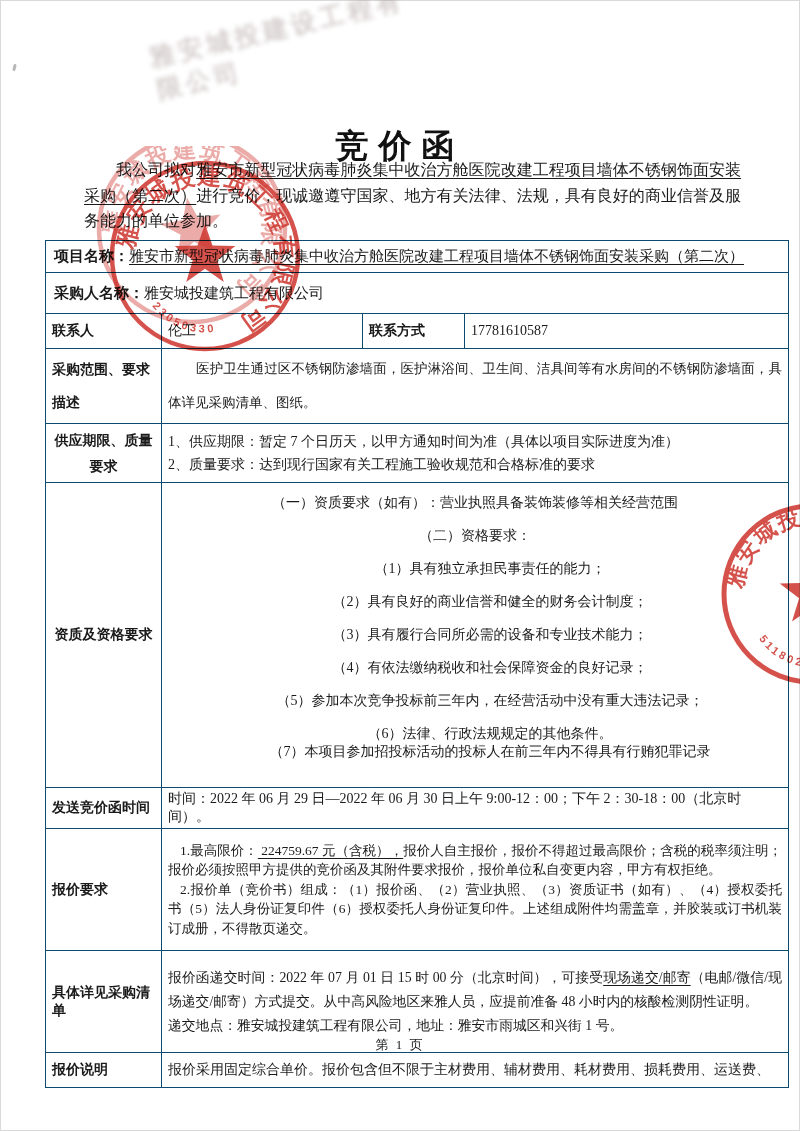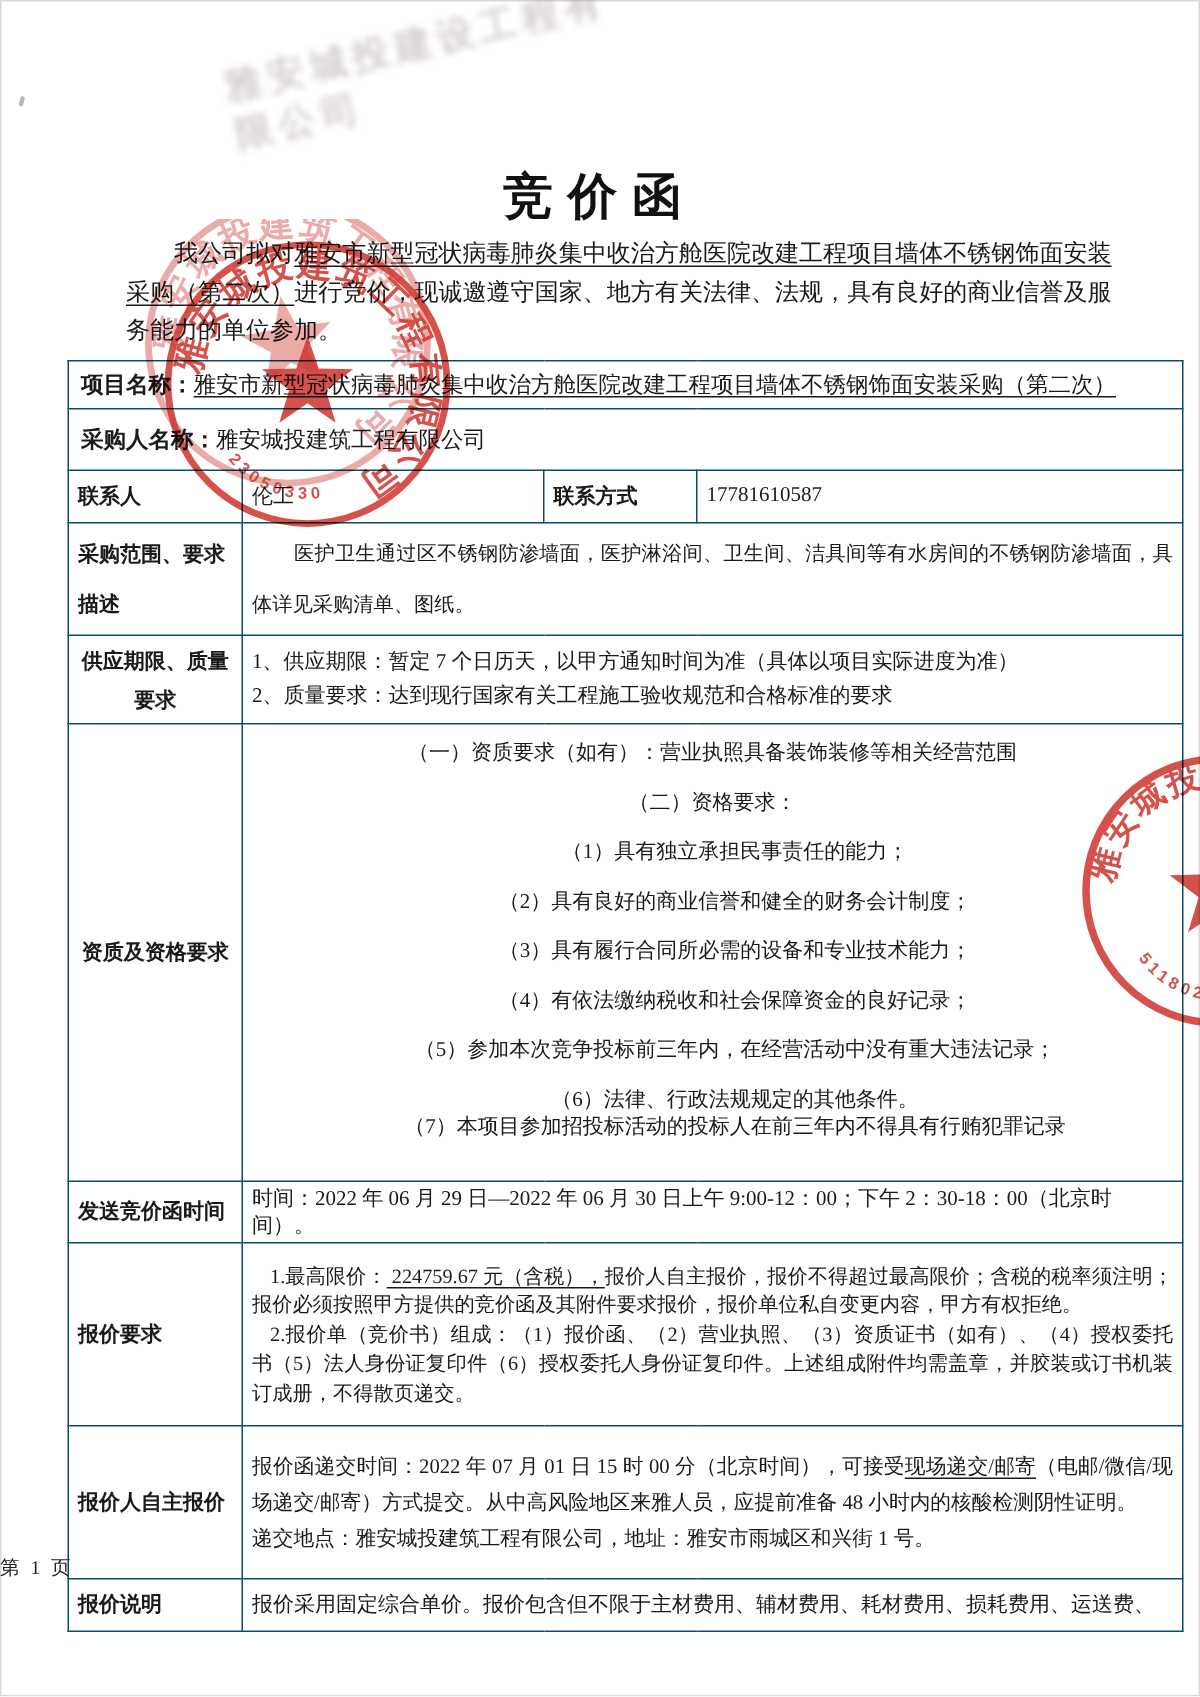--- a/index.html
+++ b/index.html
@@ -3,21 +3,21 @@
 <meta charset="utf-8">
 <style>
   html,body{margin:0;padding:0;background:#ffffff;}
   .page{
     position:relative;width:800px;height:1131px;background:#fff;overflow:hidden;
     font-family:"Liberation Serif","DejaVu Serif",serif;color:#1c1c1c;
     box-shadow:inset 0 0 0 1px #d9d9d9;
   }
   .scan-artifact{position:absolute;left:13px;top:64px;width:3px;height:7px;background:#9a9a9a;border-radius:2px;transform:rotate(14deg);opacity:.7;}
   .doc-title{
-    position:absolute;top:87px;left:0;width:100%;text-align:center;
+    position:absolute;top:102px;left:0;width:100%;text-align:center;
     font-family:"Liberation Sans","DejaVu Sans",sans-serif;
     font-size:33px;font-weight:bold;letter-spacing:10px;color:#111;
   }
   .intro{
     position:absolute;left:84px;top:141px;width:657px;
     font-size:16px;line-height:25.5px;text-align:justify;text-indent:32px;
     color:#1a1a1a;
   }
   .u{text-decoration:underline;text-underline-offset:3px;}
   
@@ -53,21 +53,21 @@
   .q-item{margin:0 0 15px 0;line-height:18px;font-size:14px;}
   .q-item.lvl2{padding-left:30px;}
   .q-item.no-gap{margin-bottom:0;}
   .send-time{font-size:13.5px;}
   td.quote-req{vertical-align:top;padding-top:3px;}
   .qr-p{margin:0;line-height:19.5px;font-size:13.5px;text-align:justify;text-indent:12px;}
   td.submit{vertical-align:top;padding-top:6px;}
   .sb-p{margin:0;line-height:24px;font-size:13.8px;text-align:justify;}
   .note-val{font-size:13.8px;}
   .page-footer{
-    position:absolute;top:1036px;left:0;width:100%;text-align:left;
+    position:absolute;top:1036px;left:0;width:100%;text-align:center;
     font-size:13px;color:#222;letter-spacing:2px;
   }
   
   .stamp{position:absolute;pointer-events:none;mix-blend-mode:multiply;}
   .stamp-a{left:95px;top:146px;}
   .stamp-b{left:712px;top:494px;}
   .seal-main{opacity:.88;}
   .seal-ghost{opacity:.42;}
   .stamp circle{stroke:#cf3b33;fill:none;}
   .stamp polygon{fill:#cf3b33;}
@@ -148,21 +148,21 @@
       <td colspan="3" class="send-time">时间：2022 年 06 月 29 日—2022 年 06 月 30 日上午 9:00-12：00；下午 2：30-18：00（北京时间）。</td>
     </tr>
     <tr class="r8">
       <td class="lbl">报价要求</td>
       <td colspan="3" class="quote-req">
         <p class="qr-p"><span>1.最高限价：</span><span class="u"> 224759.67 元（含税），</span><span>报价人自主报价，报价不得超过最高限价；含税的税率须注明；报价必须按照甲方提供的竞价函及其附件要求报价，报价单位私自变更内容，甲方有权拒绝。</span></p>
         <p class="qr-p">2.报价单（竞价书）组成：（1）报价函、（2）营业执照、（3）资质证书（如有）、（4）授权委托书（5）法人身份证复印件（6）授权委托人身份证复印件。上述组成附件均需盖章，并胶装或订书机装订成册，不得散页递交。</p>
       </td>
     </tr>
     <tr class="r9">
-      <td class="lbl">报价人自主报价</td>
+      <td class="lbl">具体详见采购清单</td>
       <td colspan="3" class="submit">
         <p class="sb-p"><span>报价函递交时间：2022 年 07 月 01 日 15 时 00 分（北京时间），可接受</span><span class="u">现场递交/邮寄</span><span>（电邮/微信/现场递交/邮寄）方式提交。从中高风险地区来雅人员，应提前准备 48 小时内的核酸检测阴性证明。</span></p>
         <p class="sb-p">递交地点：雅安城投建筑工程有限公司，地址：雅安市雨城区和兴街 1 号。</p>
       </td>
     </tr>
     <tr class="r10">
       <td class="lbl">报价说明</td>
       <td colspan="3" class="note-val">报价采用固定综合单价。报价包含但不限于主材费用、辅材费用、耗材费用、损耗费用、运送费、</td>
     </tr>
   </tbody>

